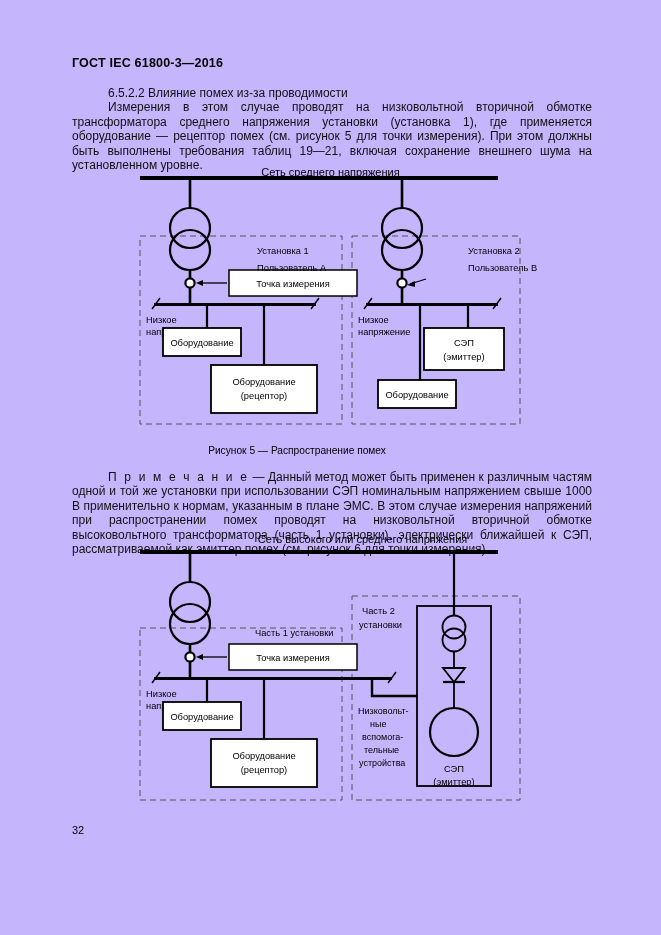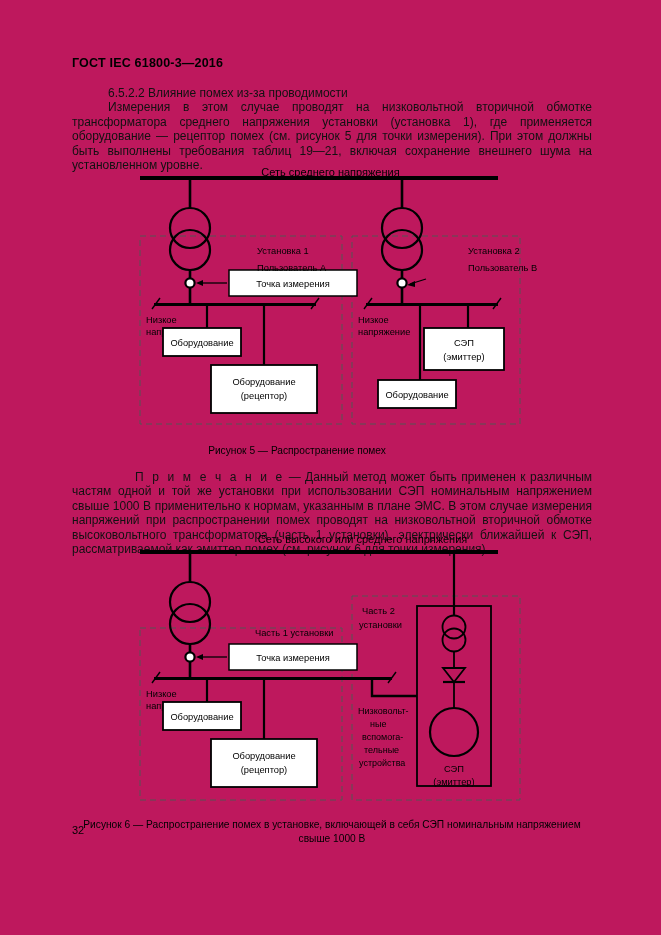--- a/index.html
+++ b/index.html
@@ -8,21 +8,21 @@
     background: #ffffff;
   }
   body {
     font-family: "Liberation Sans", sans-serif;
     color: #000000;
   }
   #page {
     position: relative;
     width: 661px;
     height: 935px;
-    background: #be185d;
+    background: #c4b5fd;
     overflow: hidden;
   }
   .doc-header {
     position: absolute;
     left: 72px;
     top: 56px;
     font-size: 12.5px;
     font-weight: bold;
     letter-spacing: 0.2px;
   }
@@ -40,21 +40,20 @@
   }
   .para-1 .indent { display: block; text-indent: 36px; }
   .para-note {
     left: 72px;
     top: 470px;
     width: 520px;
   }
   .para-note .indent { display: block; text-indent: 36px; }
   .spaced {
     letter-spacing: 2.1px;
-    margin-left: 27px;
   }
   .fig-caption {
     position: absolute;
     width: 594px;
     left: 0;
     text-align: center;
     font-size: 10.2px;
     line-height: 14px;
   }
   #fig5-caption { top: 444px; }
@@ -234,20 +233,16 @@
     <polygon points="313,118 335,118 324,132" fill="none" stroke="#000" stroke-width="1.8"></polygon>
     <line x1="313" y1="132" x2="335" y2="132" stroke="#000" stroke-width="2.2"></line>
     <line x1="324" y1="132" x2="324" y2="158" stroke="#000" stroke-width="1.8"></line>
 
     <circle cx="324" cy="182" r="24" fill="none" stroke="#000" stroke-width="2.2"></circle>
 
     <text x="324" y="222" text-anchor="middle">СЭП</text>
     <text x="324" y="235" text-anchor="middle">(эмиттер)</text>
   </svg>
 
-  <div class="fig-caption" id="fig6-caption">
-    <div>Рисунок 6 — Распространение помех в установке, включающей в себя СЭП номинальным напряжением</div>
-    <div>свыше 1000 В</div>
-  </div>
 
   <div class="page-number">32</div>
 
 </div>
 
 </body></html>

